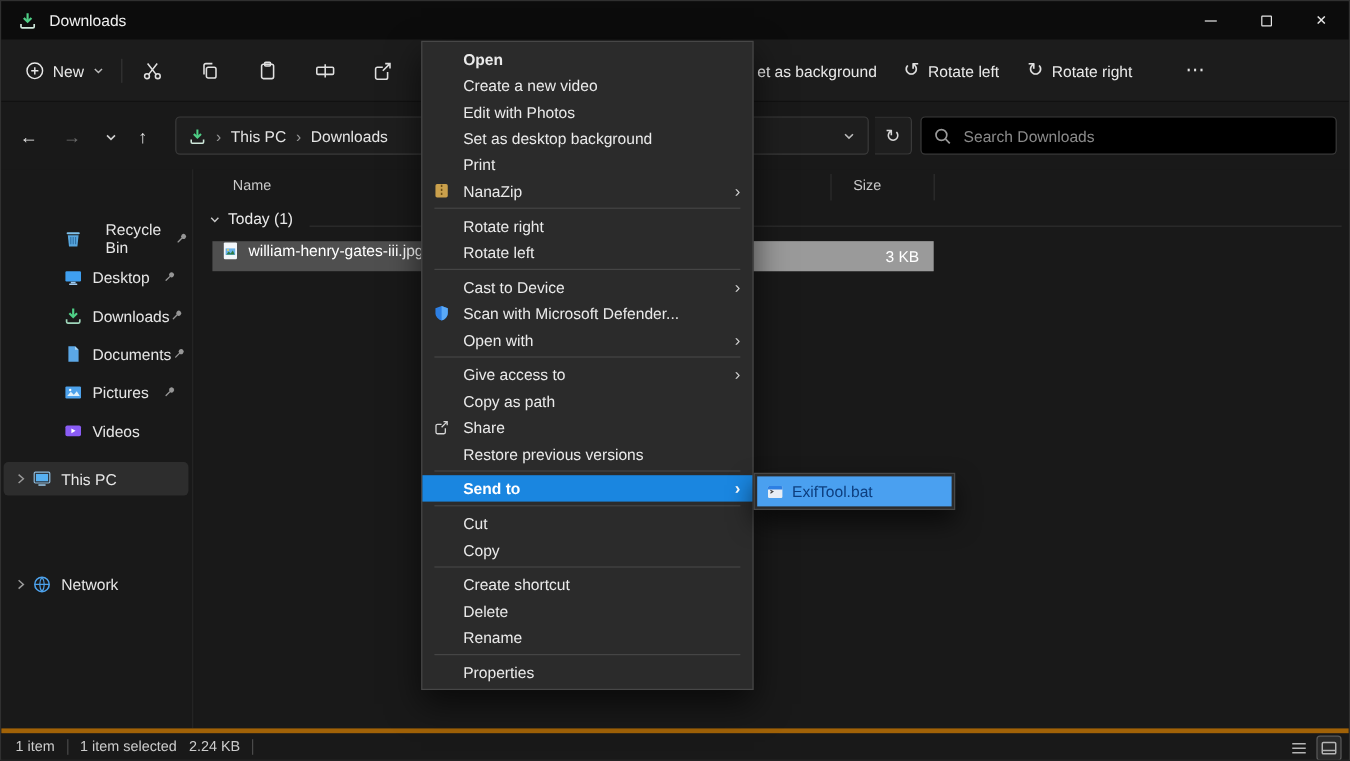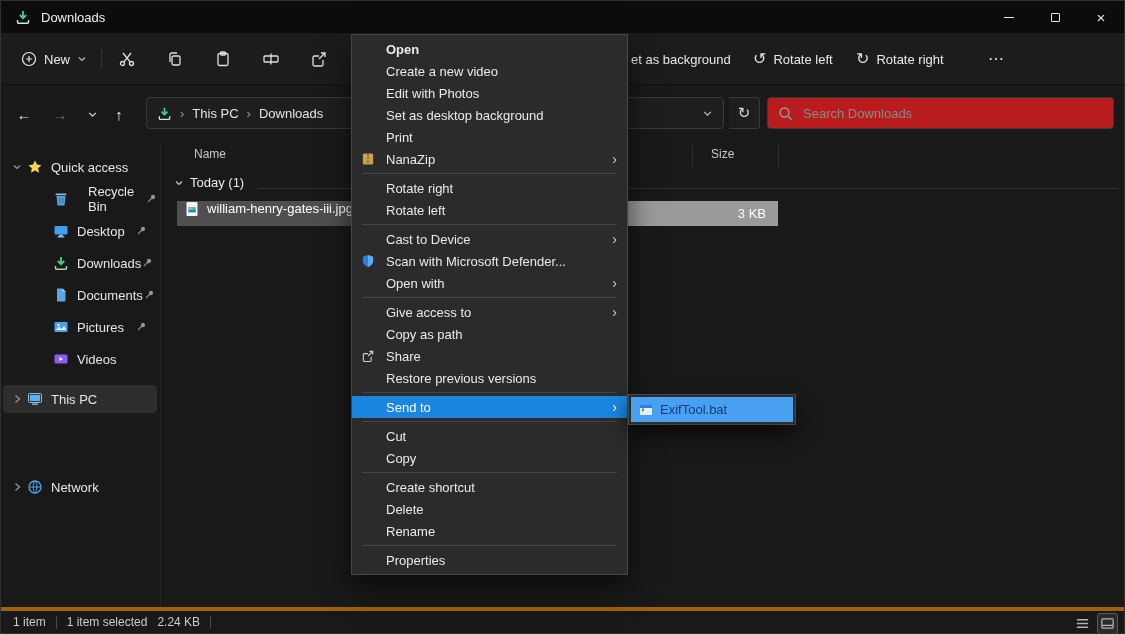--- a/index.html
+++ b/index.html
@@ -25,21 +25,21 @@
   .clip-text{position:absolute;left:630px;top:0;height:52px;display:flex;align-items:center;font-size:13px;color:#e8e8e8;}
 
   
   .nav{position:absolute;top:84px;left:0;right:0;height:56px;background:#191919;}
   .navbtn{position:absolute;top:16px;width:26px;height:26px;display:flex;align-items:center;justify-content:center;font-size:15px;color:#e8e8e8;border-radius:4px;}
   .navbtn.dim{color:#6f6f6f;}
   .addrbar{position:absolute;left:145px;top:12px;width:578px;height:32px;background:#1e1e1e;border:1px solid #3a3a3a;border-radius:4px;display:flex;align-items:center;padding:0 10px;font-size:13px;color:#e4e4e4;gap:8px;}
   .crumb-sep{color:#9a9a9a;font-size:13px;}
   .addr-dd{margin-left:auto;display:flex;}
   .refreshbtn{position:absolute;left:728px;top:12px;width:31px;height:32px;display:flex;align-items:center;justify-content:center;color:#d8d8d8;font-size:15px;border:1px solid #3a3a3a;border-left:none;border-radius:0 4px 4px 0;background:#1e1e1e;}
-  .searchbox{position:absolute;left:766px;top:12px;width:347px;height:32px;background:#b91c1c;border:1px solid #3a3a3a;border-radius:4px;display:flex;align-items:center;padding:0 10px;gap:8px;}
+  .searchbox{position:absolute;left:766px;top:12px;width:347px;height:32px;background:#000000;border:1px solid #3a3a3a;border-radius:4px;display:flex;align-items:center;padding:0 10px;gap:8px;}
   .searchbox input{flex:1;background:transparent;border:none;outline:none;color:#ddd;font-size:13px;font-family:"Liberation Sans",sans-serif;}
   .searchbox input::placeholder{color:#8a8a8a;}
 
   
   .sb{position:absolute;top:140px;left:0;width:160px;bottom:26px;background:#191919;border-right:1px solid #242424;}
   .sbr{position:absolute;left:2px;right:3px;height:28px;display:flex;align-items:center;font-size:13px;color:#e6e6e6;border-radius:4px;}
   .sbr .exp{width:20px;display:flex;justify-content:center;margin-left:4px;}
   .sbr.child{padding-left:50px;}
   .sbr .icon16{margin-right:8px;display:flex;}
   .sbr .pin{margin-left:auto;margin-right:10px;display:flex;}
@@ -60,21 +60,21 @@
   .viewbtns{position:absolute;right:6px;top:2px;display:flex;gap:4px;}
   .viewbtn{width:21px;height:21px;display:flex;align-items:center;justify-content:center;border-radius:3px;}
   .viewbtn.sel{border:1px solid #5a5a5a;background:#2a2a2a;}
 
   
   .cm{position:absolute;left:350px;top:33px;width:277px;background:var(--menu-bg,#2b2b2b);border:1px solid #474747;box-shadow:0 12px 26px rgba(0,0,0,.6);padding:3px 0;z-index:50;font-size:13px;color:#eaeaea;}
   .cmi{position:relative;height:22px;display:flex;align-items:center;padding:0 10px 0 34px;}
   .cmi .mic{position:absolute;left:9px;top:50%;transform:translateY(-50%);display:flex;}
   .cmi .arrow{margin-left:auto;font-size:14px;color:#cfcfcf;line-height:1;}
   .cmi .b{font-weight:700;}
-  .cmi.hl{background:var(--accent-blue,#1a86e0);color:#fff;}
+  .cmi.hl{background:var(--accent-blue,#1a86e0);color:#fff;font-weight:bold;}
   .cmi.hl .arrow{color:#fff;}
   .cm .sep{height:1px;background:#454545;margin:3px 10px;}
 
   
   .sm{position:absolute;left:627px;top:393px;width:168px;background:var(--menu-bg,#2b2b2b);border:1px solid #474747;box-shadow:0 10px 20px rgba(0,0,0,.6);padding:2px;z-index:60;}
   .smi{height:25px;display:flex;align-items:center;gap:7px;padding:0 8px;background:var(--submenu-highlight,#4aa0f0);color:var(--submenu-text,#0d3e7e);font-size:13px;font-weight:400;}
 </style>
 </head>
 <body>
 
@@ -215,33 +215,20 @@
         <svg width="15" height="15" viewBox="0 0 15 15" fill="none" stroke="#9a9a9a" stroke-width="1.4">
             <circle cx="6.5" cy="6.5" r="4.5"></circle>
             <path d="M10 10l3.5 3.5"></path>
           </svg>
       </span>
       <input type="text" placeholder="Search Downloads" style="">
     </div>
   </div>
 
   <div class="sb">
-    <div class="sbr" style="top:12px;">
-      <span class="exp">
-          <svg width="10" height="10" viewBox="0 0 10 10">
-            <path d="M2 3.5l3 3 3-3" fill="none" stroke="#9a9a9a" stroke-width="1.2"></path>
-          </svg>
-        </span>
-      <span class="icon16">
-          <svg width="16" height="16" viewBox="0 0 16 16">
-            <path d="M8 1.5l2 4.1 4.5.6-3.3 3.1.8 4.4L8 11.6l-4 2.1.8-4.4L1.5 6.2 6 5.6z" fill="#f7d354"></path>
-          </svg>
-        </span>
-      <span>Quick access</span>
-    </div>
     <div class="sbr child" style="top:44px;gap:11px;">
       <span class="icon16">
           <svg width="16" height="16" viewBox="0 0 16 16">
             <rect x="2.5" y="2.5" width="11" height="1.8" rx="0.9" fill="#7fc1ea"></rect>
             <path d="M3.5 5h9l-1 9.5h-7z" fill="#58a6dd"></path>
             <path d="M6 6.5v6M8 6.5v6M10 6.5v6" stroke="#2d6ea3" stroke-width="0.9"></path>
           </svg>
         </span>
       <span>Recycle Bin</span>
       <span class="pin">

